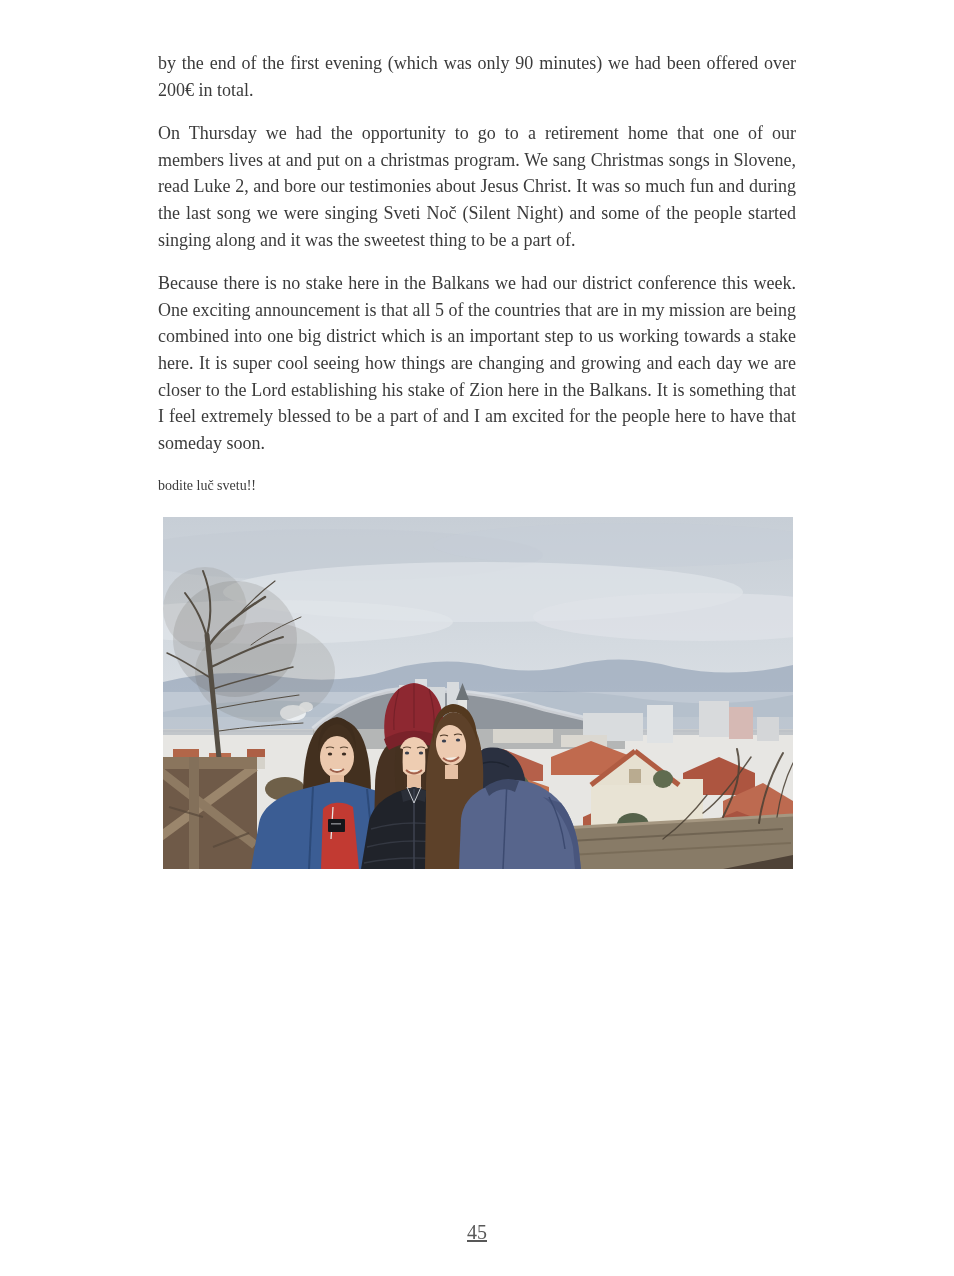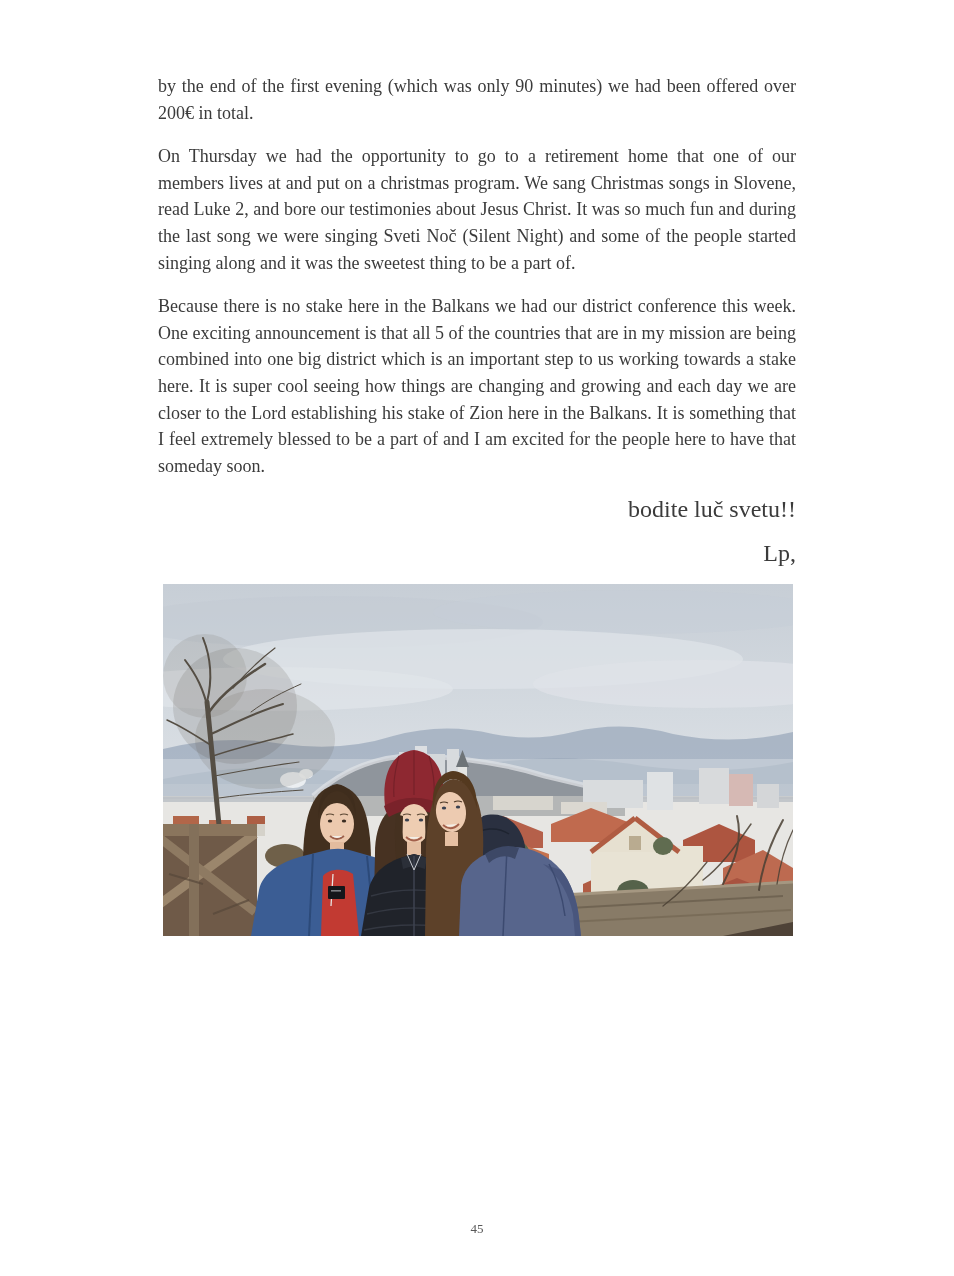--- a/index.html
+++ b/index.html
@@ -7,59 +7,59 @@
     position:relative;
     width:954px;height:1276px;
     background:#ffffff;
     font-family:"Liberation Serif","DejaVu Serif",serif;
     color:#3b3b3b;
     overflow:hidden;
   }
   .content{
     position:absolute;
     left:158px;top:0;width:638px;
-    padding-top:73px;
+    padding-top:50px;
   }
   .para{
     margin:0 0 17px 0;
     font-size:18px;
     line-height:26.6px;
     text-align:justify;
     color:#3b3b3b;
   }
   .closing-line{
     margin:0 0 17px 0;
-    font-size:24px;
+    font-size:14px;
     line-height:26.6px;
-    text-align:right;
+    text-align:left;
   }
   .photo-wrap{
     margin:0 0 0 5px;
     width:630px;height:352px;
     line-height:0;
   }
   .page-number{
     position:absolute;
     left:0;right:0;top:1221px;
     text-align:center;
-    font-size:13px;
+    font-size:20px;
     color:#585858;
+    text-decoration:underline;
   }
 </style>
 </head>
 <body>
 
 <div class="page">
 
   <div class="content">
     <p class="para">by the end of the first evening (which was only 90 minutes) we had been offered over 200€ in total.</p>
     <p class="para">On Thursday we had the opportunity to go to a retirement home that one of our members lives at and put on a christmas program. We sang Christmas songs in Slovene, read Luke 2, and bore our testimonies about Jesus Christ. It was so much fun and during the last song we were singing Sveti Noč (Silent Night) and some of the people started singing along and it was the sweetest thing to be a part of.</p>
     <p class="para">Because there is no stake here in the Balkans we had our district conference this week. One exciting announcement is that all 5 of the countries that are in my mission are being combined into one big district which is an important step to us working towards a stake here. It is super cool seeing how things are changing and growing and each day we are closer to the Lord establishing his stake of Zion here in the Balkans. It is something that I feel extremely blessed to be a part of and I am excited for the people here to have that someday soon.</p>
     <p class="closing-line">bodite luč svetu!!</p>
-    <p class="closing-line">Lp,</p>
 
     <div class="photo-wrap">
       <svg width="630" height="352" viewBox="0 0 630 352">
 
         <g>
           <defs>
             <linearGradient id="skyGrad" x1="0" y1="0" x2="0" y2="1">
               <stop offset="0" stop-color="#c7ced6"></stop>
               <stop offset="0.6" stop-color="#d4dae0"></stop>
               <stop offset="1" stop-color="#dde1e6"></stop>

